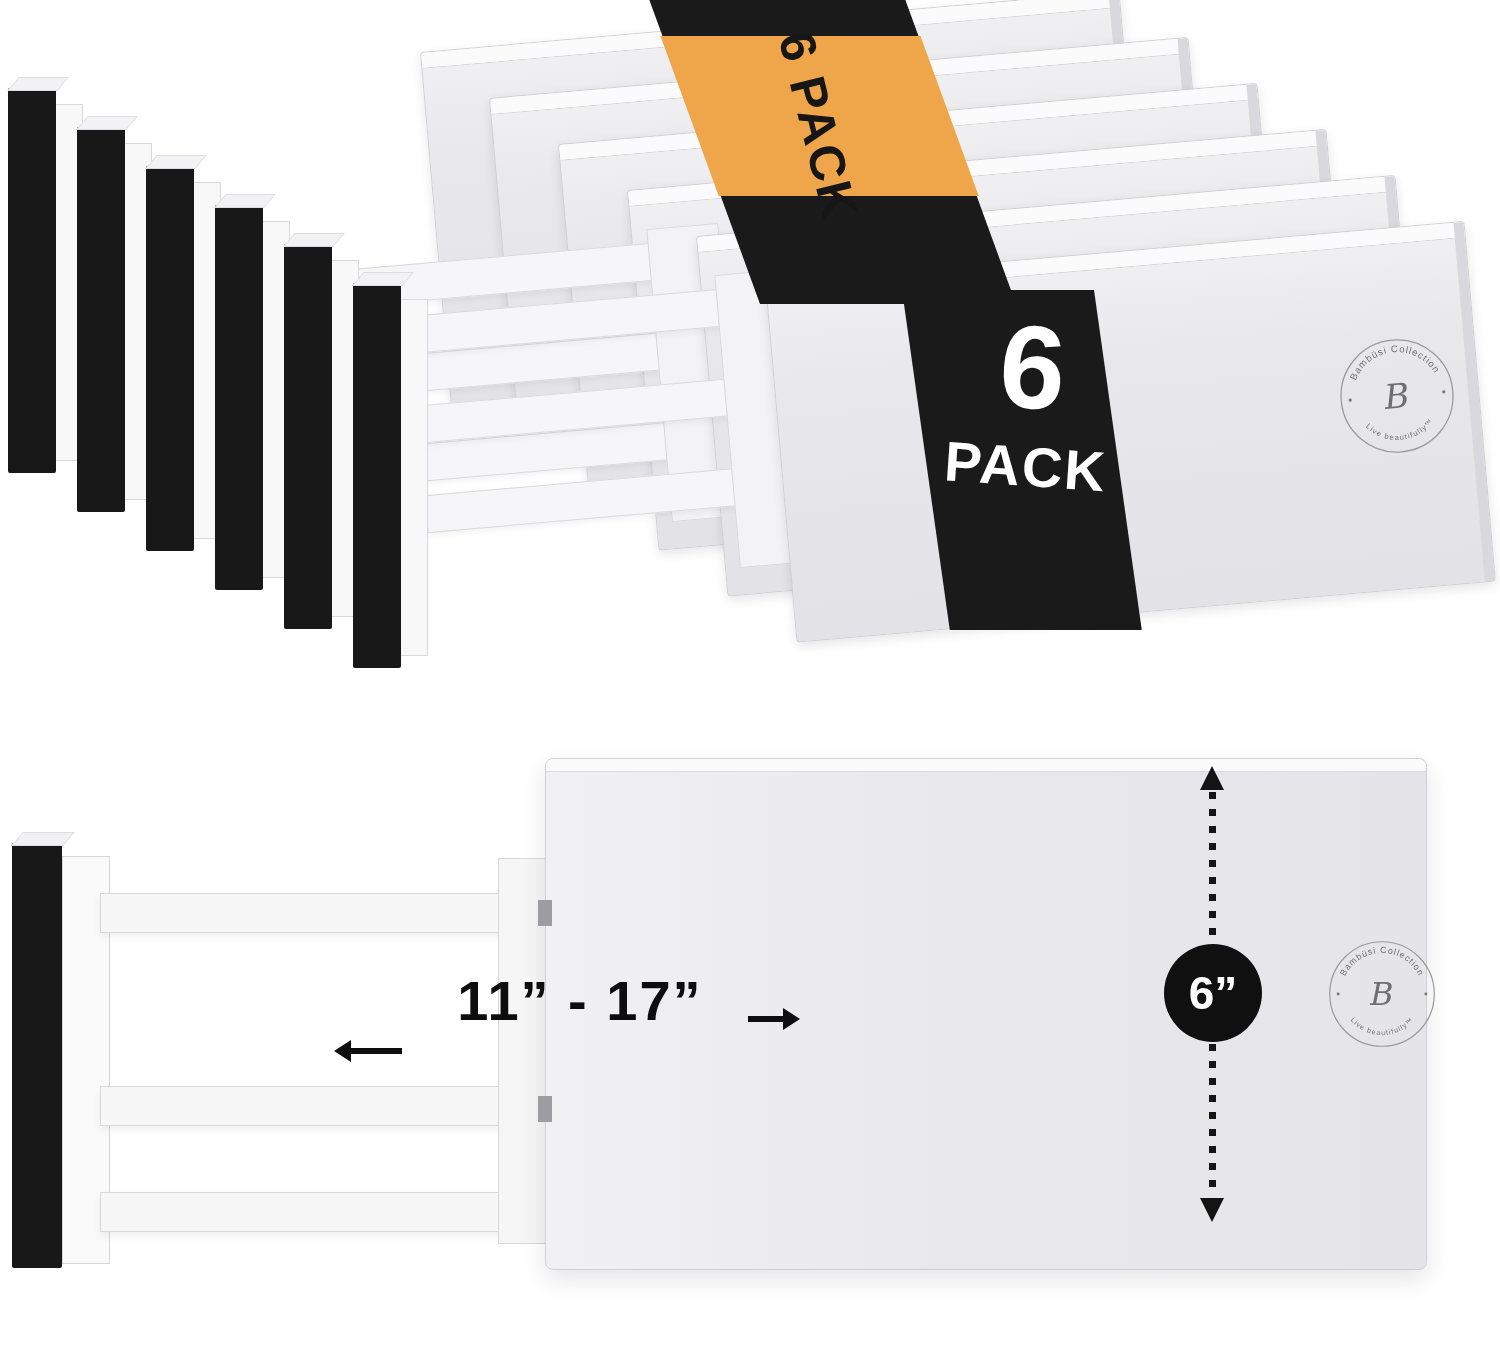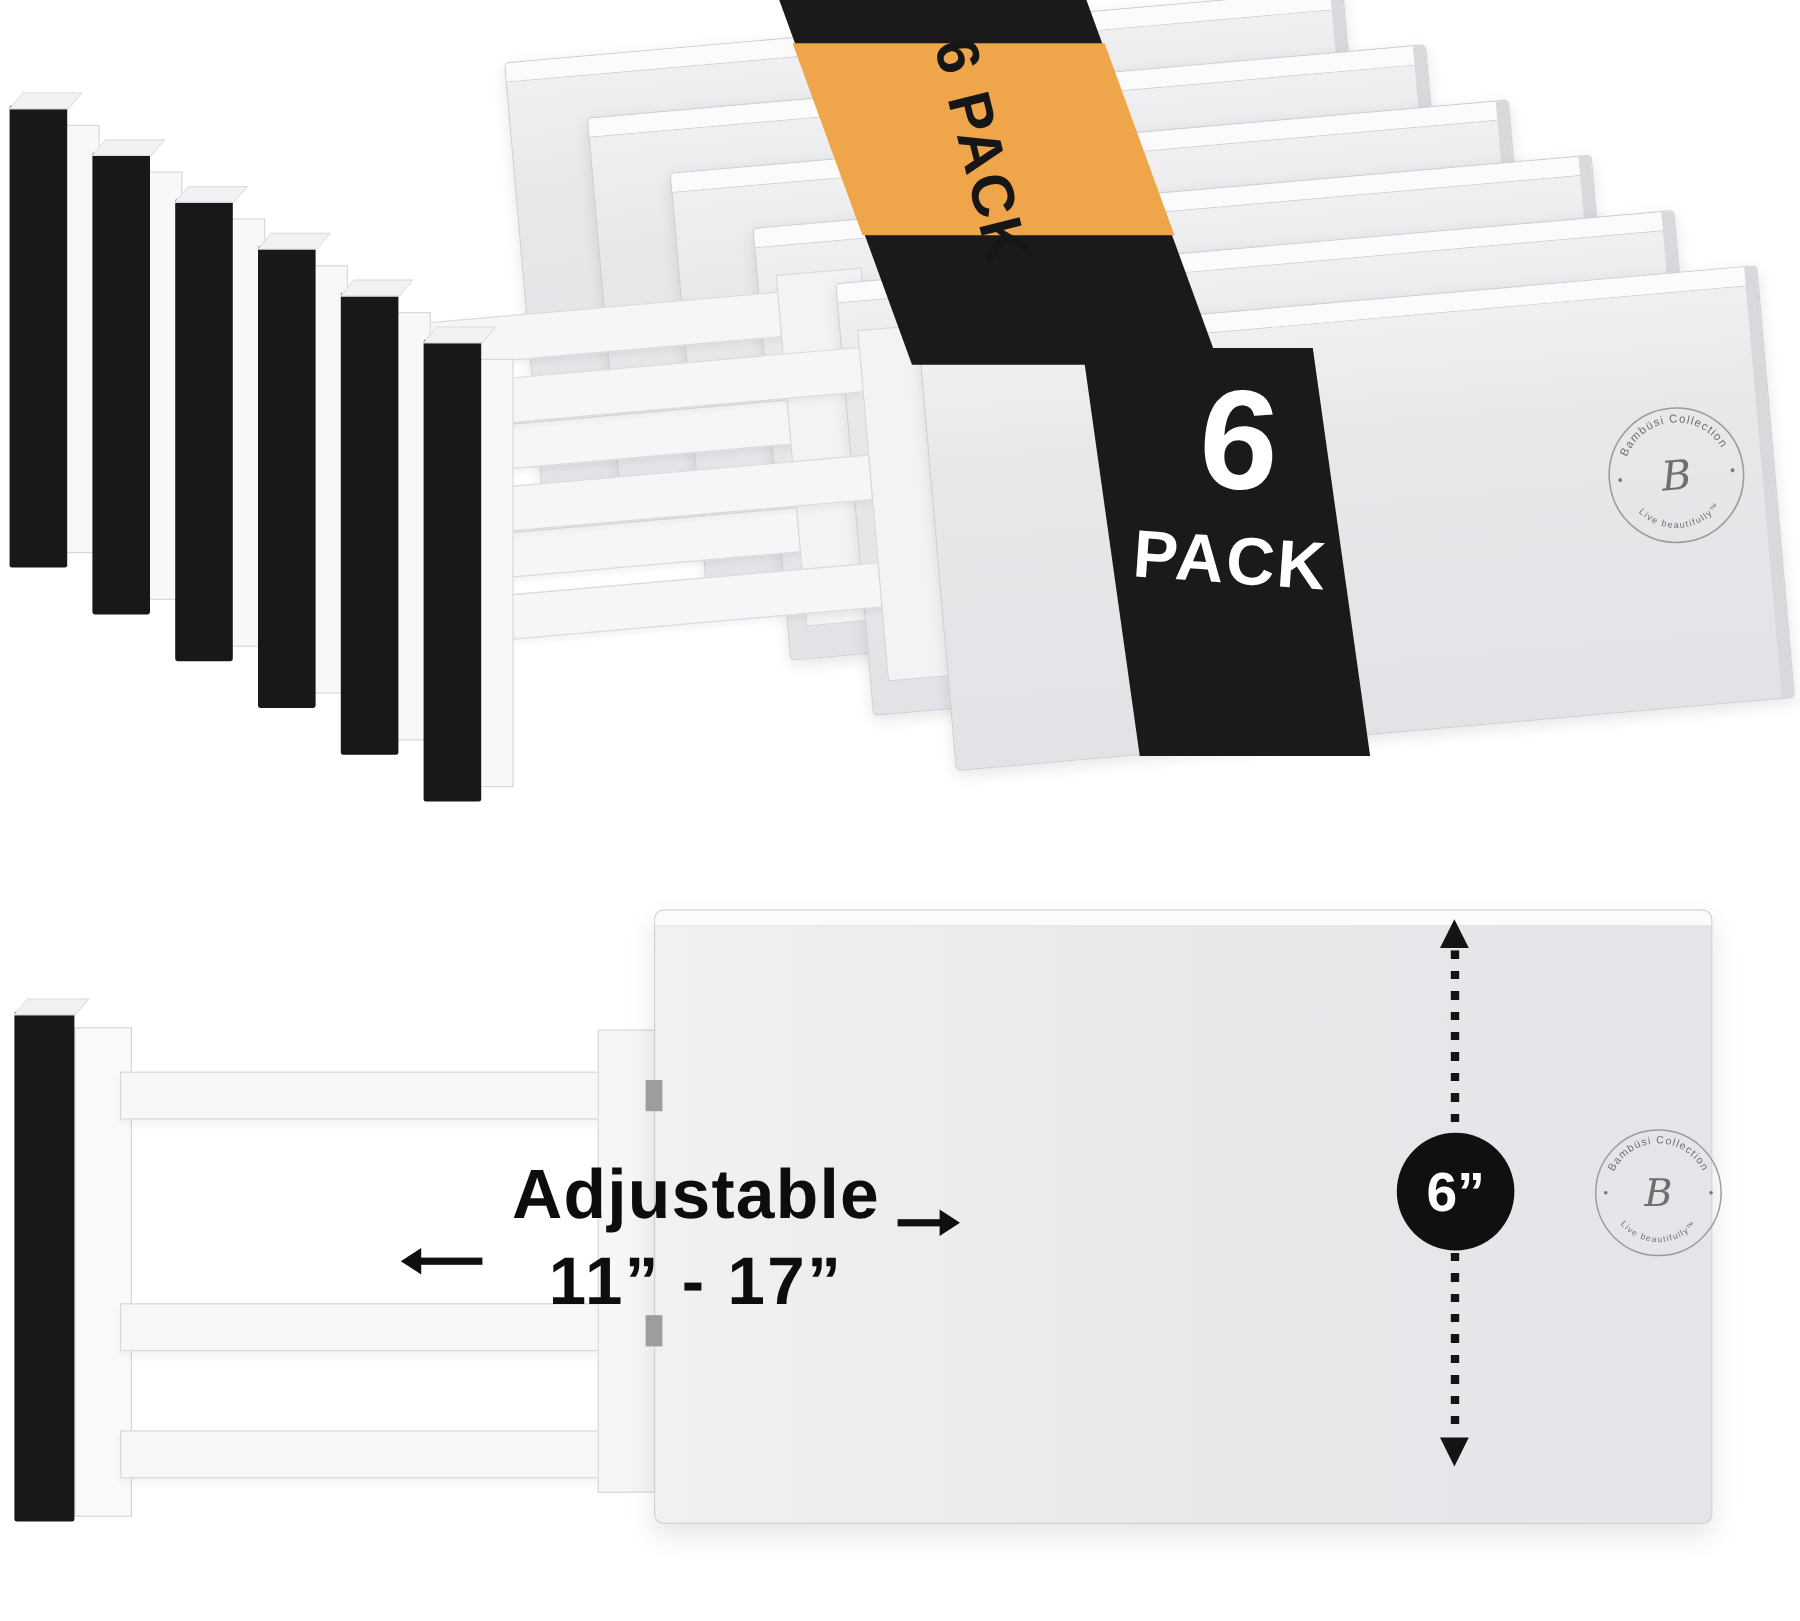--- a/index.html
+++ b/index.html
@@ -215,21 +215,20 @@
     <div class="cap-b"></div>
     <div class="slat-b sb1"></div>
     <div class="slat-b sb2"></div>
     <div class="slat-b sb3"></div>
     <div class="midrail-b"></div>
     <div class="board-b"></div>
     <div class="nub nb1"></div>
     <div class="nub nb2"></div>
 
     <div class="adjustable-wrap">
-      <div class="adjustable">Adjustable</div>
       <div class="range">11” - 17”</div>
     </div>
     <div class="arrow arrow-left"></div>
     <div class="arrow arrow-right"></div>
 
     <div class="tri tri-up"></div>
     <div class="dots dots-top"></div>
     <div class="height-badge">6”</div>
     <div class="dots dots-bottom"></div>
     <div class="tri tri-down"></div>

